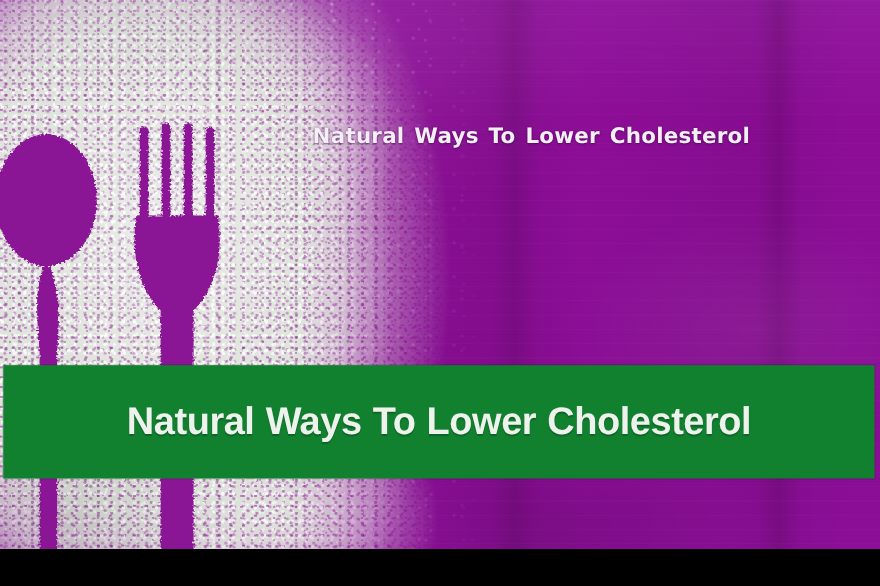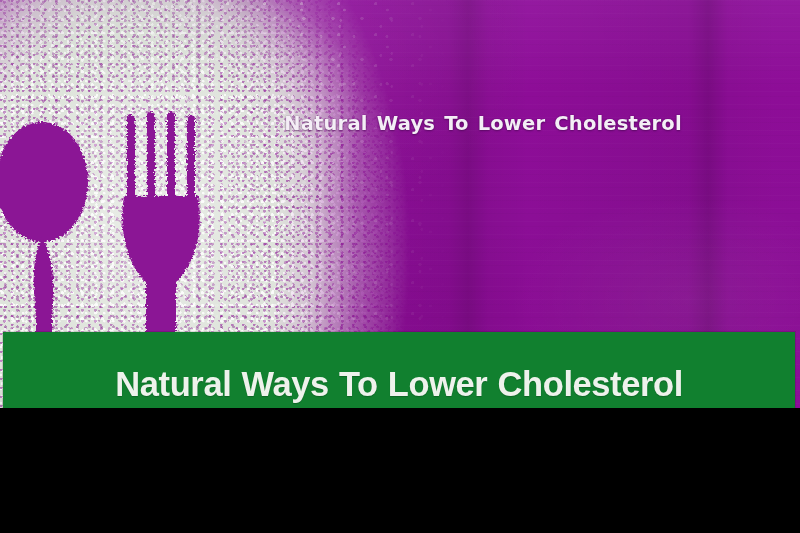--- a/index.html
+++ b/index.html
@@ -1,20 +1,20 @@
 <!DOCTYPE html>
 <html><head>
 <meta charset="utf-8">
 <style>
   html,body{margin:0;padding:0;background:#000;}
   body{font-family:"Liberation Sans",sans-serif;}
 
   #stage{
     position:relative;
-    width:800px;height:408px;
+    width:800px;height:499px;
     overflow:hidden;
     background:#8d0d97;
   }
 
   
   .bg-base{
     position:absolute;inset:0;
     background:
       linear-gradient(90deg,
         rgba(0,0,0,.00) 0%,

